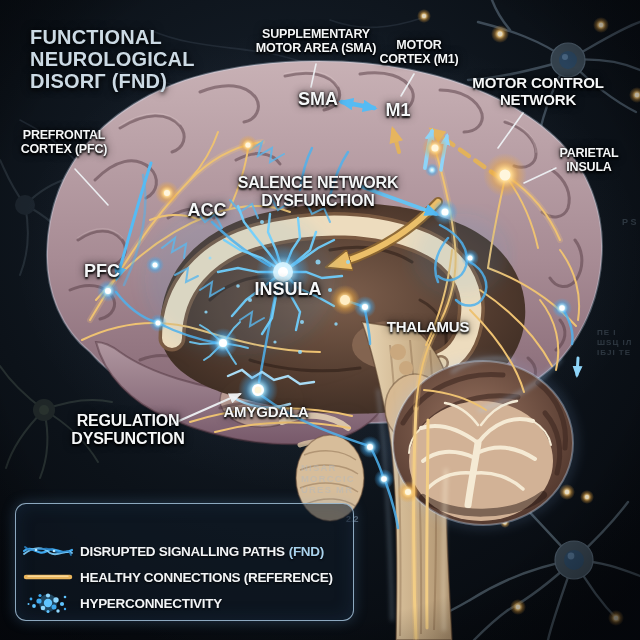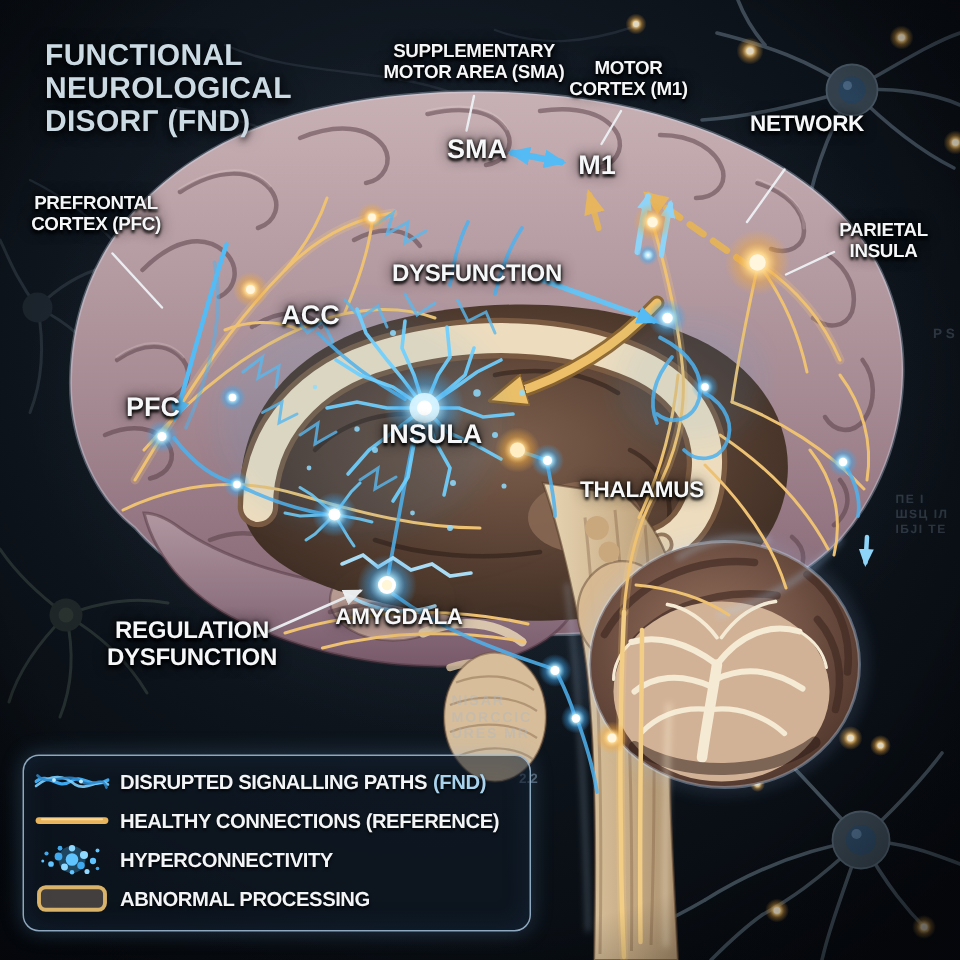--- a/index.html
+++ b/index.html
@@ -18,21 +18,21 @@
          font-weight:bold;letter-spacing:0.2px;text-shadow:0 2px 4px rgba(0,0,0,.85),0 0 10px rgba(0,0,0,.6);}
   .stamp{position:absolute;left:301px;top:462px;font-size:9.5px;line-height:11px;color:#aeb9c4;
          opacity:.42;letter-spacing:1.2px;font-weight:bold;}
   .etch{position:absolute;left:597px;top:328px;font-size:8px;line-height:10px;color:#9fb6c8;
         opacity:.22;letter-spacing:1px;font-weight:bold;}
   .sideglyph{position:absolute;left:622px;top:217px;font-size:9px;color:#9fb6c8;opacity:.22;font-weight:bold;}
   .cornerval{position:absolute;left:346px;top:514px;font-size:9px;color:#8fa6bd;opacity:.5;font-weight:bold;}
   .legend{position:absolute;left:15px;top:503px;width:339px;height:118px;border-radius:11px;
           border:1.5px solid rgba(165,195,220,.85);background:rgba(17,27,40,.55);
           box-shadow:0 0 14px rgba(110,170,230,.25), inset 0 0 18px rgba(40,70,110,.25);
-          display:flex;flex-direction:column;justify-content:flex-start;padding:4px 0;box-sizing:border-box;}
+          display:flex;flex-direction:column;justify-content:flex-end;padding:4px 0;box-sizing:border-box;}
   .lrow{display:flex;align-items:center;height:26px;}
   .licon{width:64px;flex:none;display:flex;justify-content:center;align-items:center;}
   .ltext{color:#f2f4f6;font-size:13.5px;font-weight:bold;letter-spacing:-0.3px;
          text-shadow:0 1px 2px rgba(0,0,0,.9);white-space:nowrap;}
   .ltext .sfx{color:#a9d2ec;margin-left:4px;}
 </style>
 </head>
 <body>
 
 <div class="stage">
@@ -495,31 +495,33 @@
 
 <div class="lbl t-callout" style="left:316px;top:27px">
   <div>SUPPLEMENTARY</div>
   <div>MOTOR AREA (SMA)</div>
 </div>
 <div class="lbl t-callout" style="left:419px;top:38px">
   <div>MOTOR</div>
   <div>CORTEX (M1)</div>
 </div>
 <div class="lbl t-mid" style="left:538px;top:75px">
+  <div>MOTOR CONTROL</div>
   <div>NETWORK</div>
 </div>
 <div class="lbl t-callout" style="left:64px;top:128px">
   <div>PREFRONTAL</div>
   <div>CORTEX (PFC)</div>
 </div>
 <div class="lbl t-callout" style="left:589px;top:146px">
   <div>PARIETAL</div>
   <div>INSULA</div>
 </div>
 <div class="lbl t-salience" style="left:318px;top:174px">
+  <div>SALENCE NETWORK</div>
   <div>DYSFUNCTION</div>
 </div>
 <div class="lbl t-emotion" style="left:128px;top:412px">
   <div>REGULATION</div>
   <div>DYSFUNCTION</div>
 </div>
 
 <div class="lbl t-big" style="left:318px;top:89px">SMA</div>
 <div class="lbl t-big" style="left:398px;top:100px">M1</div>
 <div class="lbl t-big" style="left:207px;top:200px">ACC</div>
@@ -579,23 +581,15 @@
         <circle cx="32" cy="19" r="1.7" fill="#8fd8ff"></circle>
             <circle cx="5" cy="7" r="1.4" fill="#3fa9ef"></circle>
         <circle cx="39" cy="5" r="1.3" fill="#5fc4ff"></circle>
             <circle cx="39" cy="17" r="1.2" fill="#3fa9ef"></circle>
         <circle cx="2.5" cy="12" r="1" fill="#5fc4ff"></circle>
             <circle cx="22" cy="19.5" r="1.5" fill="#5fc4ff"></circle>
       </svg>
     </span>
     <span class="ltext"><span>HYPERCONNECTIVITY</span><span class="sfx"></span></span>
   </div>
-  <div class="lrow">
-    <span class="licon">
-      <svg width="50" height="20" viewBox="0 0 50 20">
-        <rect x="3" y="2.5" width="44" height="15" rx="4.5" fill="rgba(115,100,92,0.55)" stroke="#d9b36a" stroke-width="2.6"></rect>
-      </svg>
-    </span>
-    <span class="ltext"><span>ABNORMAL PROCESSING</span><span class="sfx"></span></span>
-  </div>
 </div>
 
 </div>
 
 </body></html>

